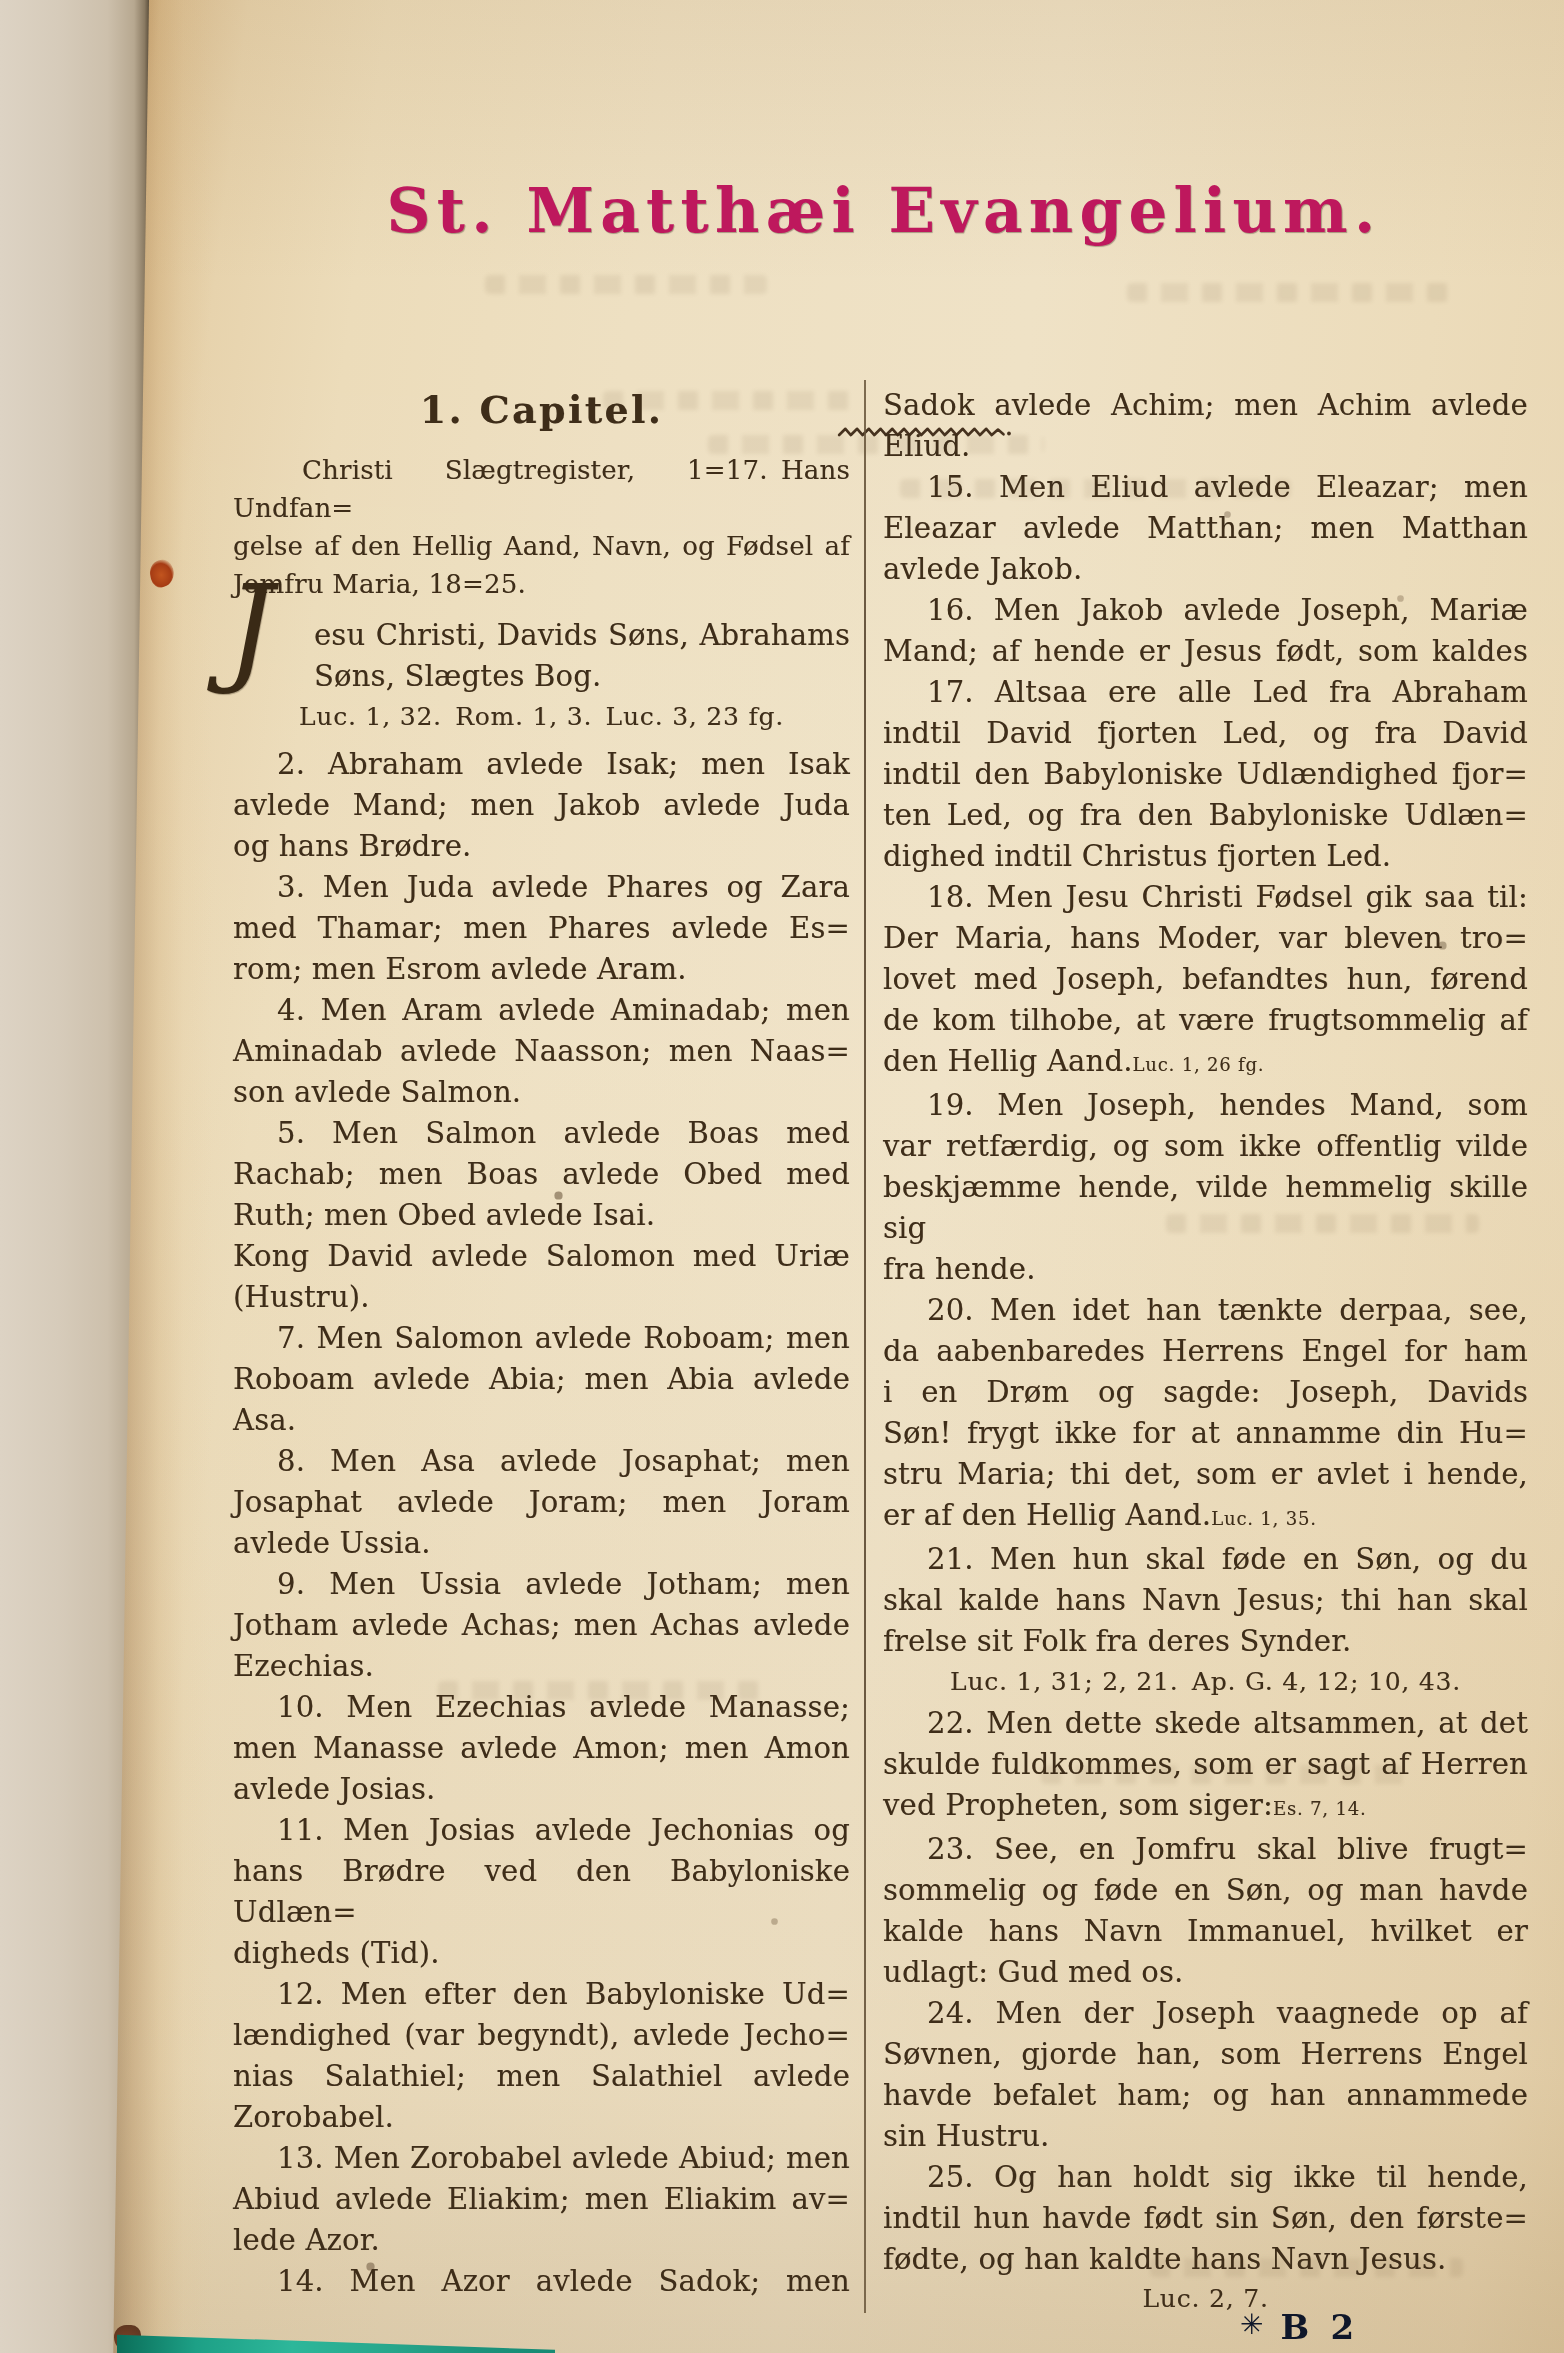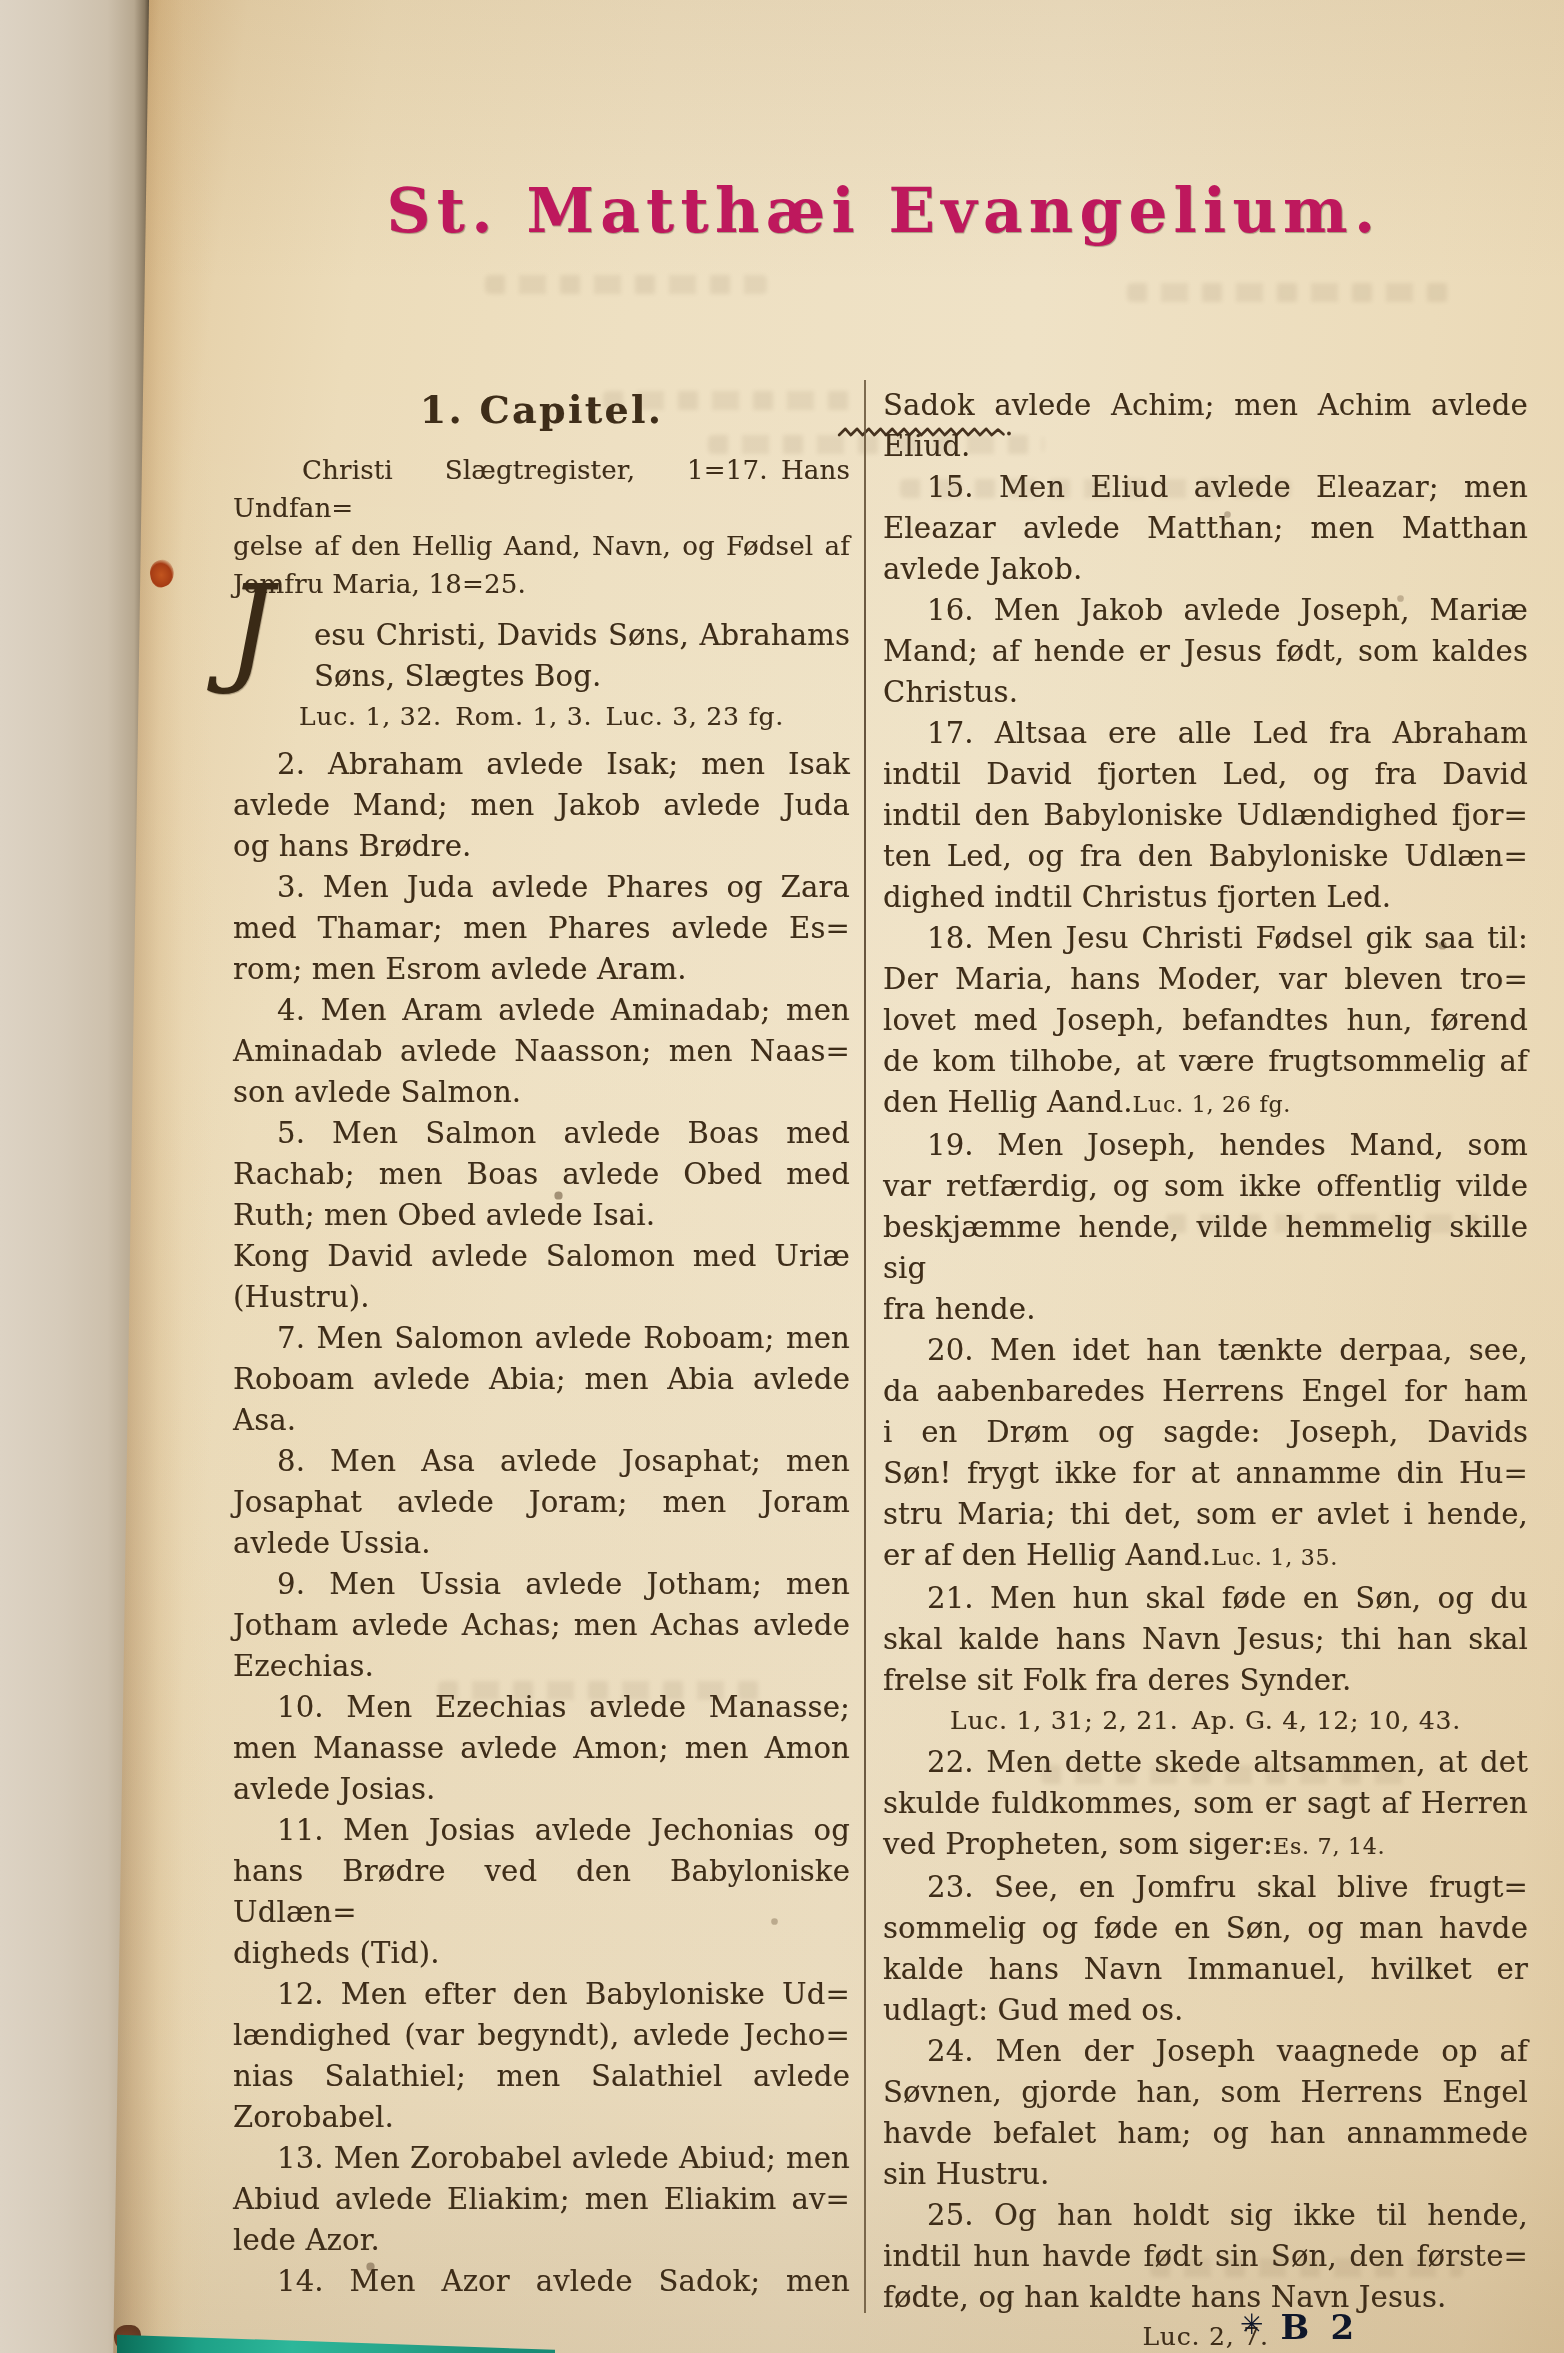--- a/index.html
+++ b/index.html
@@ -39,21 +39,21 @@
   .k-h{font-size:38px;font-weight:bold;text-align:center;text-align-last:center;
        line-height:50px;margin-bottom:15.6px;letter-spacing:2.3px;}
   .k-s{font-size:26px;line-height:38px;}
   .k-si{text-indent:69px;}
   .k-sl{text-align-last:left;}
   .k-d1,.k-d2{padding-left:81px;}
   .k-d1{margin-top:12.5px;}
   .k-r{font-size:25px;line-height:36px;margin:1.6px 0 3.1px 0;text-align:center;text-align-last:center;letter-spacing:0.8px;}
   .k-rb{margin-bottom:9.4px;}
   .k-w{display:flex;justify-content:flex-start;align-items:baseline;text-align-last:left;}
-  .k-w .refr{font-size:22px;letter-spacing:0.8px;white-space:nowrap;}
+  .k-w .refr{font-size:18px;letter-spacing:0.8px;white-space:nowrap;}
 
   .dropcap{position:absolute;left:-6.3px;top:185px;font-size:117px;line-height:117px;
            font-style:italic;color:#3a2a16;text-shadow:0.8px 0.8px 0.8px rgba(40,25,10,.3);}
 
   .sig{position:absolute;left:1135px;top:2307px;width:329px;text-align:center;color:#0f172a;z-index:4;}
   .sig .star{font-size:28px;vertical-align:4.7px;margin-right:17px;}
   .sig .mark{font-size:34px;font-weight:bold;letter-spacing:4.7px;}
 
   
   .teal{position:absolute;left:117px;bottom:0;width:438px;height:23.5px;z-index:5;
@@ -155,21 +155,20 @@
   <div class="col-rule"></div>
 
   <div class="col col-right">
       <div class="ln ">Sadok avlede Achim; men Achim avlede</div>
       <div class="ln k-l">Eliud.</div>
       <div class="ln k-i">15. Men Eliud avlede Eleazar; men</div>
       <div class="ln ">Eleazar avlede Matthan; men Matthan</div>
       <div class="ln k-l">avlede Jakob.</div>
       <div class="ln k-i">16. Men Jakob avlede Joseph, Mariæ</div>
       <div class="ln ">Mand; af hende er Jesus født, som kaldes</div>
-      <div class="ln k-l">Christus.</div>
       <div class="ln k-i">17. Altsaa ere alle Led fra Abraham</div>
       <div class="ln ">indtil David fjorten Led, og fra David</div>
       <div class="ln ">indtil den Babyloniske Udlændighed fjor=</div>
       <div class="ln ">ten Led, og fra den Babyloniske Udlæn=</div>
       <div class="ln k-l">dighed indtil Christus fjorten Led.</div>
       <div class="ln k-i">18. Men Jesu Christi Fødsel gik saa til:</div>
       <div class="ln ">Der Maria, hans Moder, var bleven tro=</div>
       <div class="ln ">lovet med Joseph, befandtes hun, førend</div>
       <div class="ln ">de kom tilhobe, at være frugtsommelig af</div>
       <div class="ln k-w">

